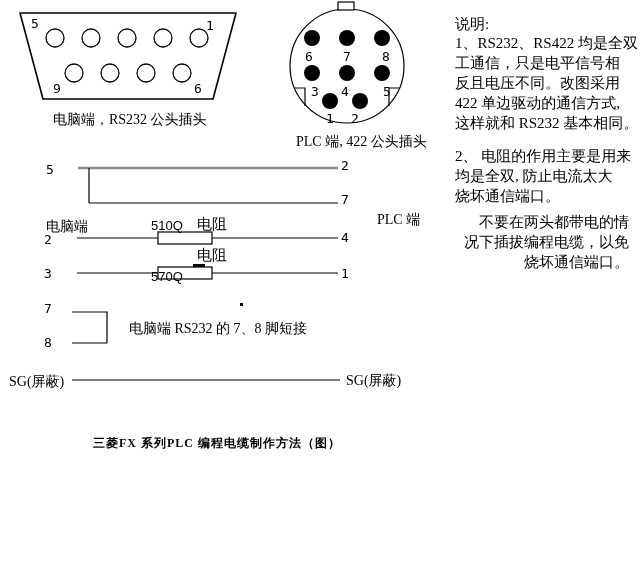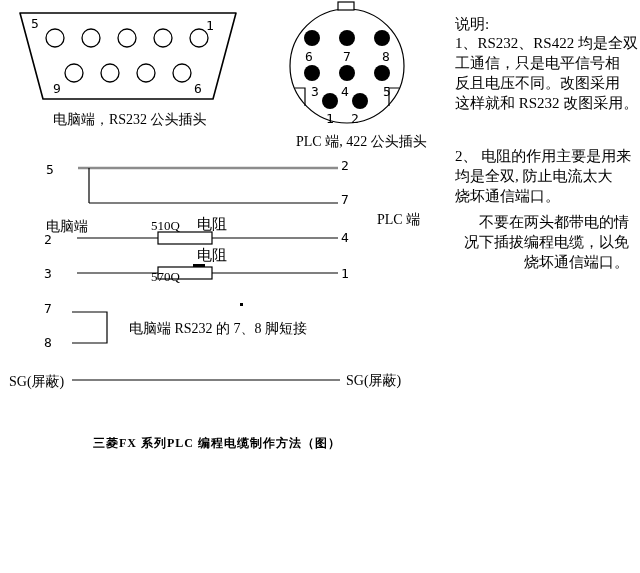--- a/index.html
+++ b/index.html
@@ -16,21 +16,21 @@
     font-family:"Liberation Serif","DejaVu Serif",serif;
     overflow:hidden;
   }
   #linework{position:absolute;left:0;top:0;}
   .abs{position:absolute;}
   .pin{
     position:absolute;width:14px;text-align:center;
     font-family:"DejaVu Sans Mono","Liberation Mono",monospace;
     font-size:13px;line-height:14px;
   }
-  .mono{font-family:Liberation Serif, serif;font-size:13px;line-height:14px;}
+  .mono{font-family:Liberation Sans, sans-serif;font-size:13px;line-height:14px;}
   .lbl{position:absolute;font-size:14px;line-height:16px;white-space:nowrap;}
   .rname{position:absolute;font-size:15px;line-height:16px;white-space:nowrap;}
   .note-head{font-size:15px;line-height:20px;white-space:nowrap;}
   .note-line{font-size:15px;line-height:20px;height:20px;white-space:nowrap;}
   .para{position:absolute;left:455px;}
   .indent1{padding-left:24px;}
   .title{
     position:absolute;left:93px;top:435px;
     font-size:12px;font-weight:bold;letter-spacing:1px;white-space:nowrap;
   }
@@ -123,21 +123,22 @@
   <div class="lbl" style="left:129px;top:321px;">电脑端 RS232 的 7、8 脚短接</div>
 
   <div class="lbl" style="left:9px;top:374px;">SG(屏蔽)</div>
   <div class="lbl" style="left:346px;top:373px;">SG(屏蔽)</div>
 
   <div class="para note-head" style="top:14px;">说明:</div>
   <div class="para" style="top:33px;">
     <div class="note-line">1、RS232、RS422 均是全双</div>
     <div class="note-line">工通信，只是电平信号相</div>
     <div class="note-line">反且电压不同。改图采用</div>
-    <div class="note-line">这样就和 RS232 改图采用。</div>
+    <div class="note-line">422 单边驱动的通信方式,</div>
+    <div class="note-line">这样就和 RS232 基本相同。</div>
   </div>
   <div class="para" style="top:146px;">
     <div class="note-line">2、 电阻的作用主要是用来</div>
     <div class="note-line">均是全双, 防止电流太大</div>
     <div class="note-line">烧坏通信端口。</div>
   </div>
   <div class="para" style="top:212px;text-align:right;">
     <div class="note-line indent1">不要在两头都带电的情</div>
     <div class="note-line">况下插拔编程电缆，以免</div>
     <div class="note-line">烧坏通信端口。</div>

